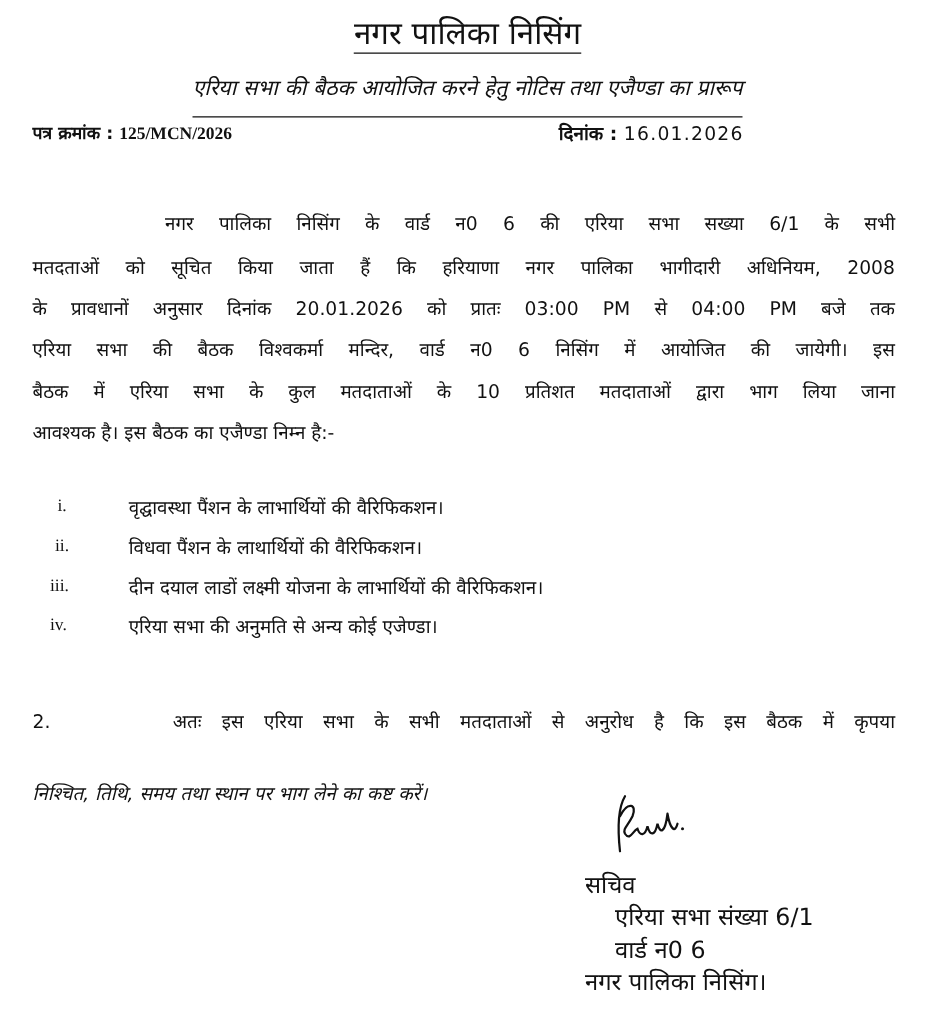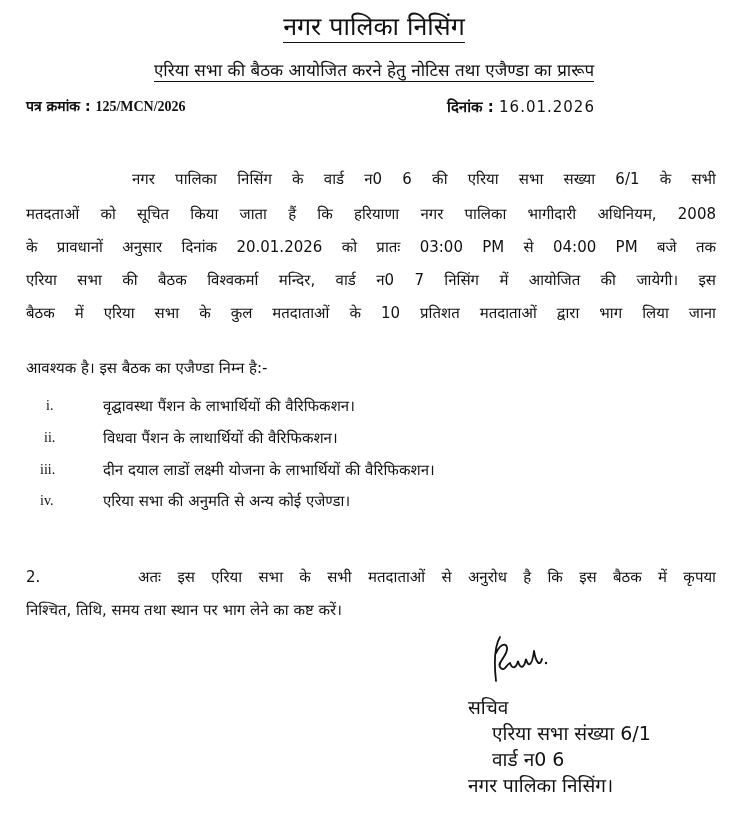--- a/index.html
+++ b/index.html
@@ -2,21 +2,21 @@
 <html><head>
 <meta charset="utf-8">
 <style>
   html, body { margin:0; padding:0; background:#ffffff; }
   body { width:748px; height:814px; position:relative; overflow:hidden;
          font-family:"DejaVu Sans", sans-serif; color:#111; }
   .abs { position:absolute; white-space:nowrap;text-align:right; }
   .title { left:0; width:748px; top:8px; text-align:center; font-size:25px; }
   .title span { border-bottom:1.5px solid #111; padding-bottom:1px; }
   .subtitle { left:0; width:748px; top:58px; text-align:center; font-size:17px; }
-  .subtitle span { border-bottom:1px solid #111; padding-bottom:1px; }
+  .subtitle span { border-bottom:1px solid #111; padding-bottom:12px;font-style:italic; }
   .ref { left:26px; top:96px; font-size:14px; font-weight:bold; }
   .ref .num { font-family:"Liberation Serif", serif; font-weight:bold; font-size:14px; }
   .date { left:447px; top:96px; font-size:15px; font-weight:bold; }
   .date .val { font-weight:normal; letter-spacing:1px; }
   .para { left:26px; width:690px; font-size:15px; text-align:justify; text-align-last:justify; }
   .para.last { text-align-last:left; }
   .li-num { left:46px; font-family:"Liberation Serif", serif; font-size:14px; }
   .li-text { left:103px; font-size:15px; }
   .sig { left:468px; font-size:19px; }
   .signature { left:488px; top:633px; }
@@ -38,23 +38,23 @@
 </div>
 
 <div class="abs date">
   <span>दिनांक :</span>
   <span class="val">16.01.2026</span>
 </div>
 
 <div class="abs para" style="top:168px; padding-left:106px; width:584px;">नगर पालिका निसिंग के वार्ड न0 6 की एरिया सभा सख्या 6/1 के सभी</div>
 <div class="abs para" style="top:203px;">मतदताओं को सूचित किया जाता हैं कि हरियाणा नगर पालिका भागीदारी अधिनियम, 2008</div>
 <div class="abs para" style="top:236px;">के प्रावधानों अनुसार दिनांक 20.01.2026 को प्रातः 03:00 PM से 04:00 PM बजे तक</div>
-<div class="abs para" style="top:269px;">एरिया सभा की बैठक विश्वकर्मा मन्दिर, वार्ड न0 7 निसिंग में आयोजित की जायेगी। इस</div>
+<div class="abs para" style="top:269px;">एरिया सभा की बैठक विश्वकर्मा मन्दिर, वार्ड न0 6 निसिंग में आयोजित की जायेगी। इस</div>
 <div class="abs para" style="top:302px;">बैठक में एरिया सभा के कुल मतदाताओं के 10 प्रतिशत मतदाताओं द्वारा भाग लिया जाना</div>
-<div class="abs para last" style="top:335px;margin-top:22px;">आवश्यक है। इस बैठक का एजैण्डा निम्न है:-</div>
+<div class="abs para last" style="top:335px;">आवश्यक है। इस बैठक का एजैण्डा निम्न है:-</div>
 
 <div>
   <div>
     <span class="abs li-num" style="top:398px;">i.</span>
     <span class="abs li-text" style="top:395px;">वृद्घावस्था पैंशन के लाभार्थियों की वैरिफिकशन।</span>
   </div>
   <div>
     <span class="abs li-num" style="top:430px; left:44px;">ii.</span>
     <span class="abs li-text" style="top:427px;">विधवा पैंशन के लाथार्थियों की वैरिफिकशन।</span>
   </div>
@@ -62,21 +62,21 @@
     <span class="abs li-num" style="top:462px; left:40px;">iii.</span>
     <span class="abs li-text" style="top:459px;">दीन दयाल लाडों लक्ष्मी योजना के लाभार्थियों की वैरिफिकशन।</span>
   </div>
   <div>
     <span class="abs li-num" style="top:493px; left:40px;">iv.</span>
     <span class="abs li-text" style="top:490px;">एरिया सभा की अनुमति से अन्य कोई एजेण्डा।</span>
   </div>
 </div>
 
 <div class="abs para" style="top:566px; white-space:pre;">2.      अतः इस एरिया सभा के सभी मतदाताओं से अनुरोध है कि इस बैठक में कृपया</div>
-<div class="abs para last" style="top:599px;">निश्चित, तिथि, समय तथा स्थान पर भाग लेने का कष्ट करें।</div>
+<div class="abs para last" style="top:624px;font-style:italic;">निश्चित, तिथि, समय तथा स्थान पर भाग लेने का कष्ट करें।</div>
 
 <div class="abs signature">
   <svg width="70" height="60" viewBox="0 0 70 60">
     <path d="M12 4 C6 14, 6 30, 8 48 M8 20 C14 8, 22 10, 18 20 C14 28, 10 30, 12 34 C16 40, 18 32, 22 30 C24 36, 28 36, 30 28 C32 36, 36 36, 38 26 C40 34, 44 34, 46 18 M46 18 C48 30, 52 34, 54 26" fill="none" stroke="#111" stroke-width="1.8" stroke-linecap="round"></path>
     <circle cx="58" cy="30" r="1.2" fill="#111"></circle>
   </svg>
 </div>
 
 <div class="abs sig" style="top:694px;">सचिव</div>
 <div class="abs sig" style="top:720px;margin-left:24px;">एरिया सभा संख्या 6/1</div>

